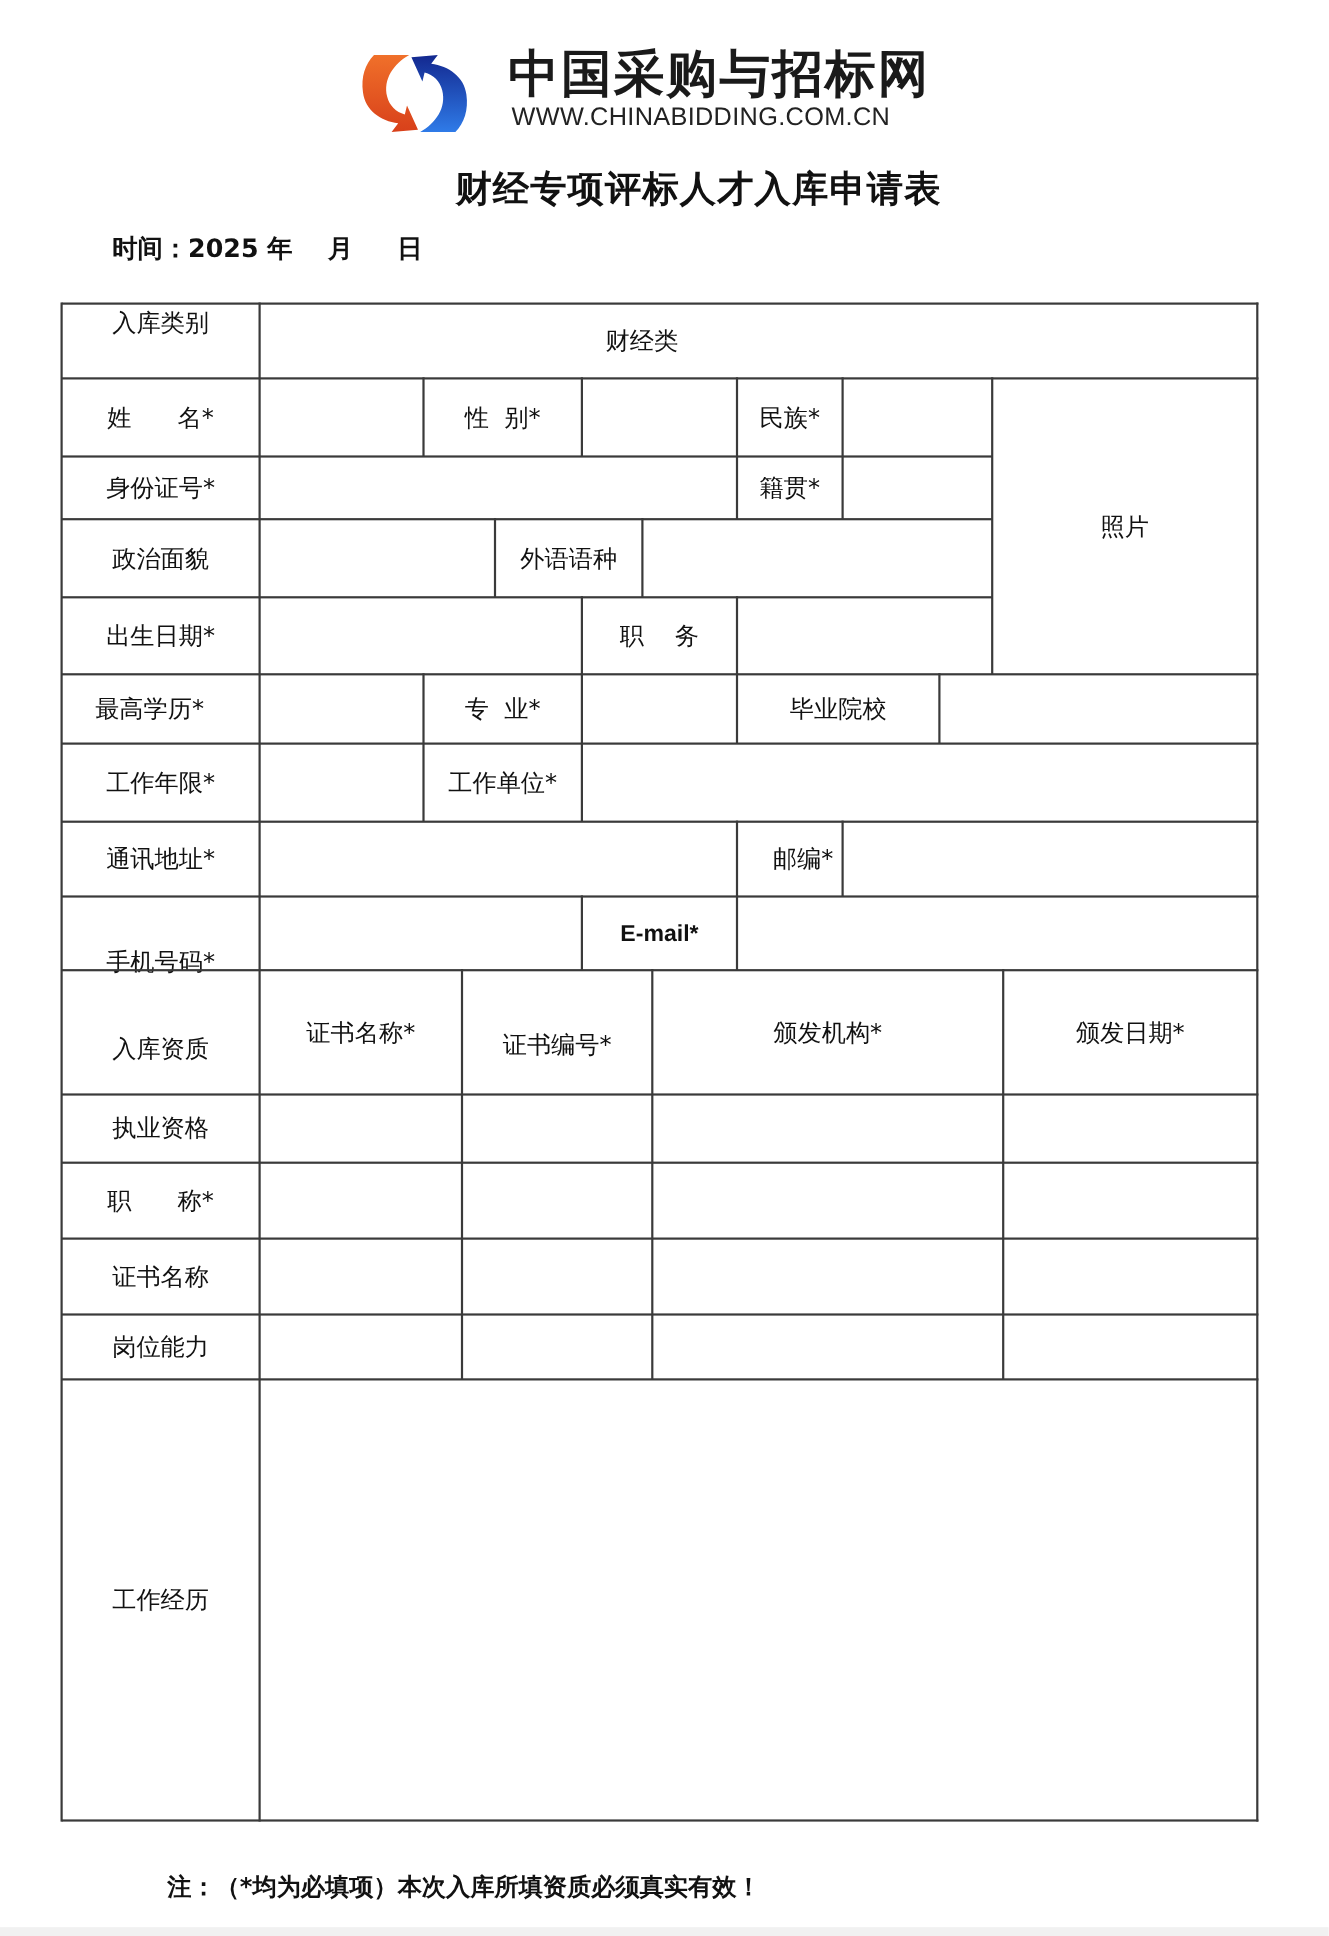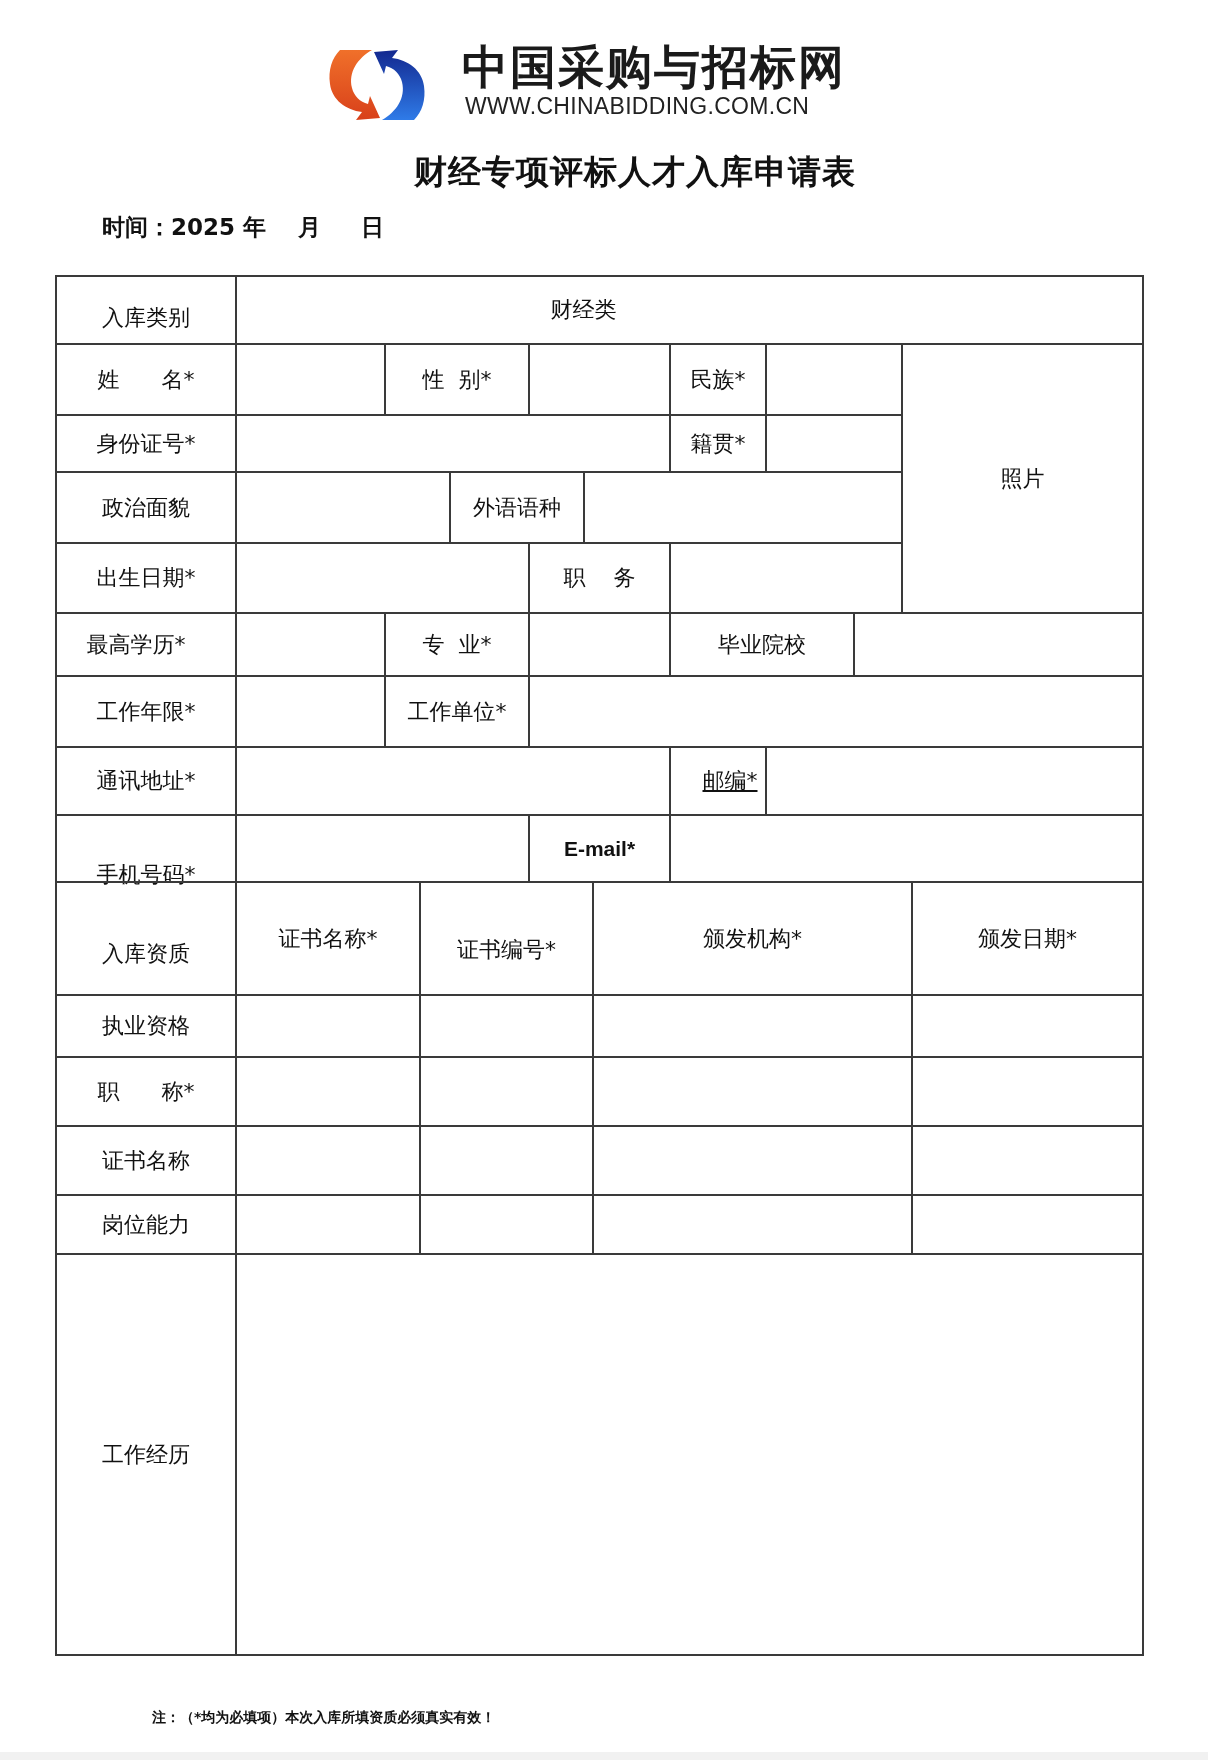--- a/index.html
+++ b/index.html
@@ -19,21 +19,21 @@
     line-height: 24px; color: #222; white-space: nowrap; letter-spacing: 0.3px;
   }
   .title {
     left: 0; width: 1270px; top: 152px; text-align: center;
     font-size: 33px; font-weight: bold; line-height: 40px; letter-spacing: 1px;
   }
   .date {
     left: 102px; top: 212px; font-size: 23px; font-weight: bold; line-height: 30px; white-space: pre;
   }
   .note {
-    left: 152px; top: 1702px; font-size: 14px; font-weight: bold; line-height: 30px; white-space: nowrap;
+    left: 152px; top: 1702px; font-size: 22px; font-weight: bold; line-height: 30px; white-space: nowrap;
   }
   .bottom-band { left: 0; top: 1752px; width: 1208px; height: 8px; background: #f1f1f1; }
 
   
   .cell {
     position: absolute; box-sizing: border-box;
     display: flex; align-items: center; justify-content: center;
     font-size: 22px; color: #111;
   }
   .lbl { font-weight: normal; }
@@ -65,21 +65,21 @@
   </svg>
 </div>
 <div class="abs logo-cn">中国采购与招标网</div>
 <div class="abs logo-url">WWW.CHINABIDDING.COM.CN</div>
 
 <div class="abs title">财经专项评标人才入库申请表</div>
 <div class="abs date">时间：2025 年    月     日</div>
 
 <div>
 
-  <div class="cell lbl" style="left:56px;top:284px;width:180px;height:68px;">入库类别</div>
+  <div class="cell lbl" style="left:56px;top:260px;width:180px;height:68px;">入库类别</div>
   <div class="cell" style="left:236px;top:276px;width:907px;height:68px;padding-right:212px;">财经类</div>
 
   <div class="cell lbl spread" style="left:56px;top:344px;width:180px;height:71px;">姓      名*</div>
   <div class="cell input-cell" style="left:236px;top:344px;width:149px;height:71px;"></div>
   <div class="cell lbl spread" style="left:385px;top:344px;width:144px;height:71px;">性  别*</div>
   <div class="cell input-cell" style="left:529px;top:344px;width:141px;height:71px;"></div>
   <div class="cell lbl" style="left:670px;top:344px;width:96px;height:71px;">民族*</div>
   <div class="cell input-cell" style="left:766px;top:344px;width:136px;height:71px;"></div>
 
   <div class="cell photo" style="left:902px;top:344px;width:241px;height:269px;padding-bottom:0;">
@@ -108,21 +108,21 @@
   <div class="cell lbl" style="left:670px;top:613px;width:184px;height:63px;">毕业院校</div>
   <div class="cell input-cell" style="left:854px;top:613px;width:289px;height:63px;"></div>
 
   <div class="cell lbl" style="left:56px;top:676px;width:180px;height:71px;">工作年限*</div>
   <div class="cell input-cell" style="left:236px;top:676px;width:149px;height:71px;"></div>
   <div class="cell lbl" style="left:385px;top:676px;width:144px;height:71px;">工作单位*</div>
   <div class="cell input-cell" style="left:529px;top:676px;width:614px;height:71px;"></div>
 
   <div class="cell lbl" style="left:56px;top:747px;width:180px;height:68px;">通讯地址*</div>
   <div class="cell input-cell" style="left:236px;top:747px;width:434px;height:68px;"></div>
-  <div class="cell lbl" style="left:670px;top:747px;width:120px;height:68px;text-decoration:underline;">邮编*</div>
+  <div class="cell lbl" style="left:670px;top:747px;width:120px;height:68px;">邮编*</div>
   <div class="cell input-cell" style="left:766px;top:747px;width:377px;height:68px;"></div>
 
   <div class="cell lbl" style="left:56px;top:840px;width:180px;height:70px;">手机号码*</div>
   <div class="cell input-cell" style="left:236px;top:815px;width:293px;height:67px;"></div>
   <div class="cell email" style="left:529px;top:815px;width:141px;height:67px;">E-mail*</div>
   <div class="cell input-cell" style="left:670px;top:815px;width:473px;height:67px;"></div>
 
   <div class="cell lbl" style="left:56px;top:882px;width:180px;height:144px;">入库资质</div>
   <div class="cell lbl" style="left:236px;top:882px;width:184px;height:113px;">证书名称*</div>
   <div class="cell lbl" style="left:420px;top:882px;width:173px;height:136px;">证书编号*</div>

